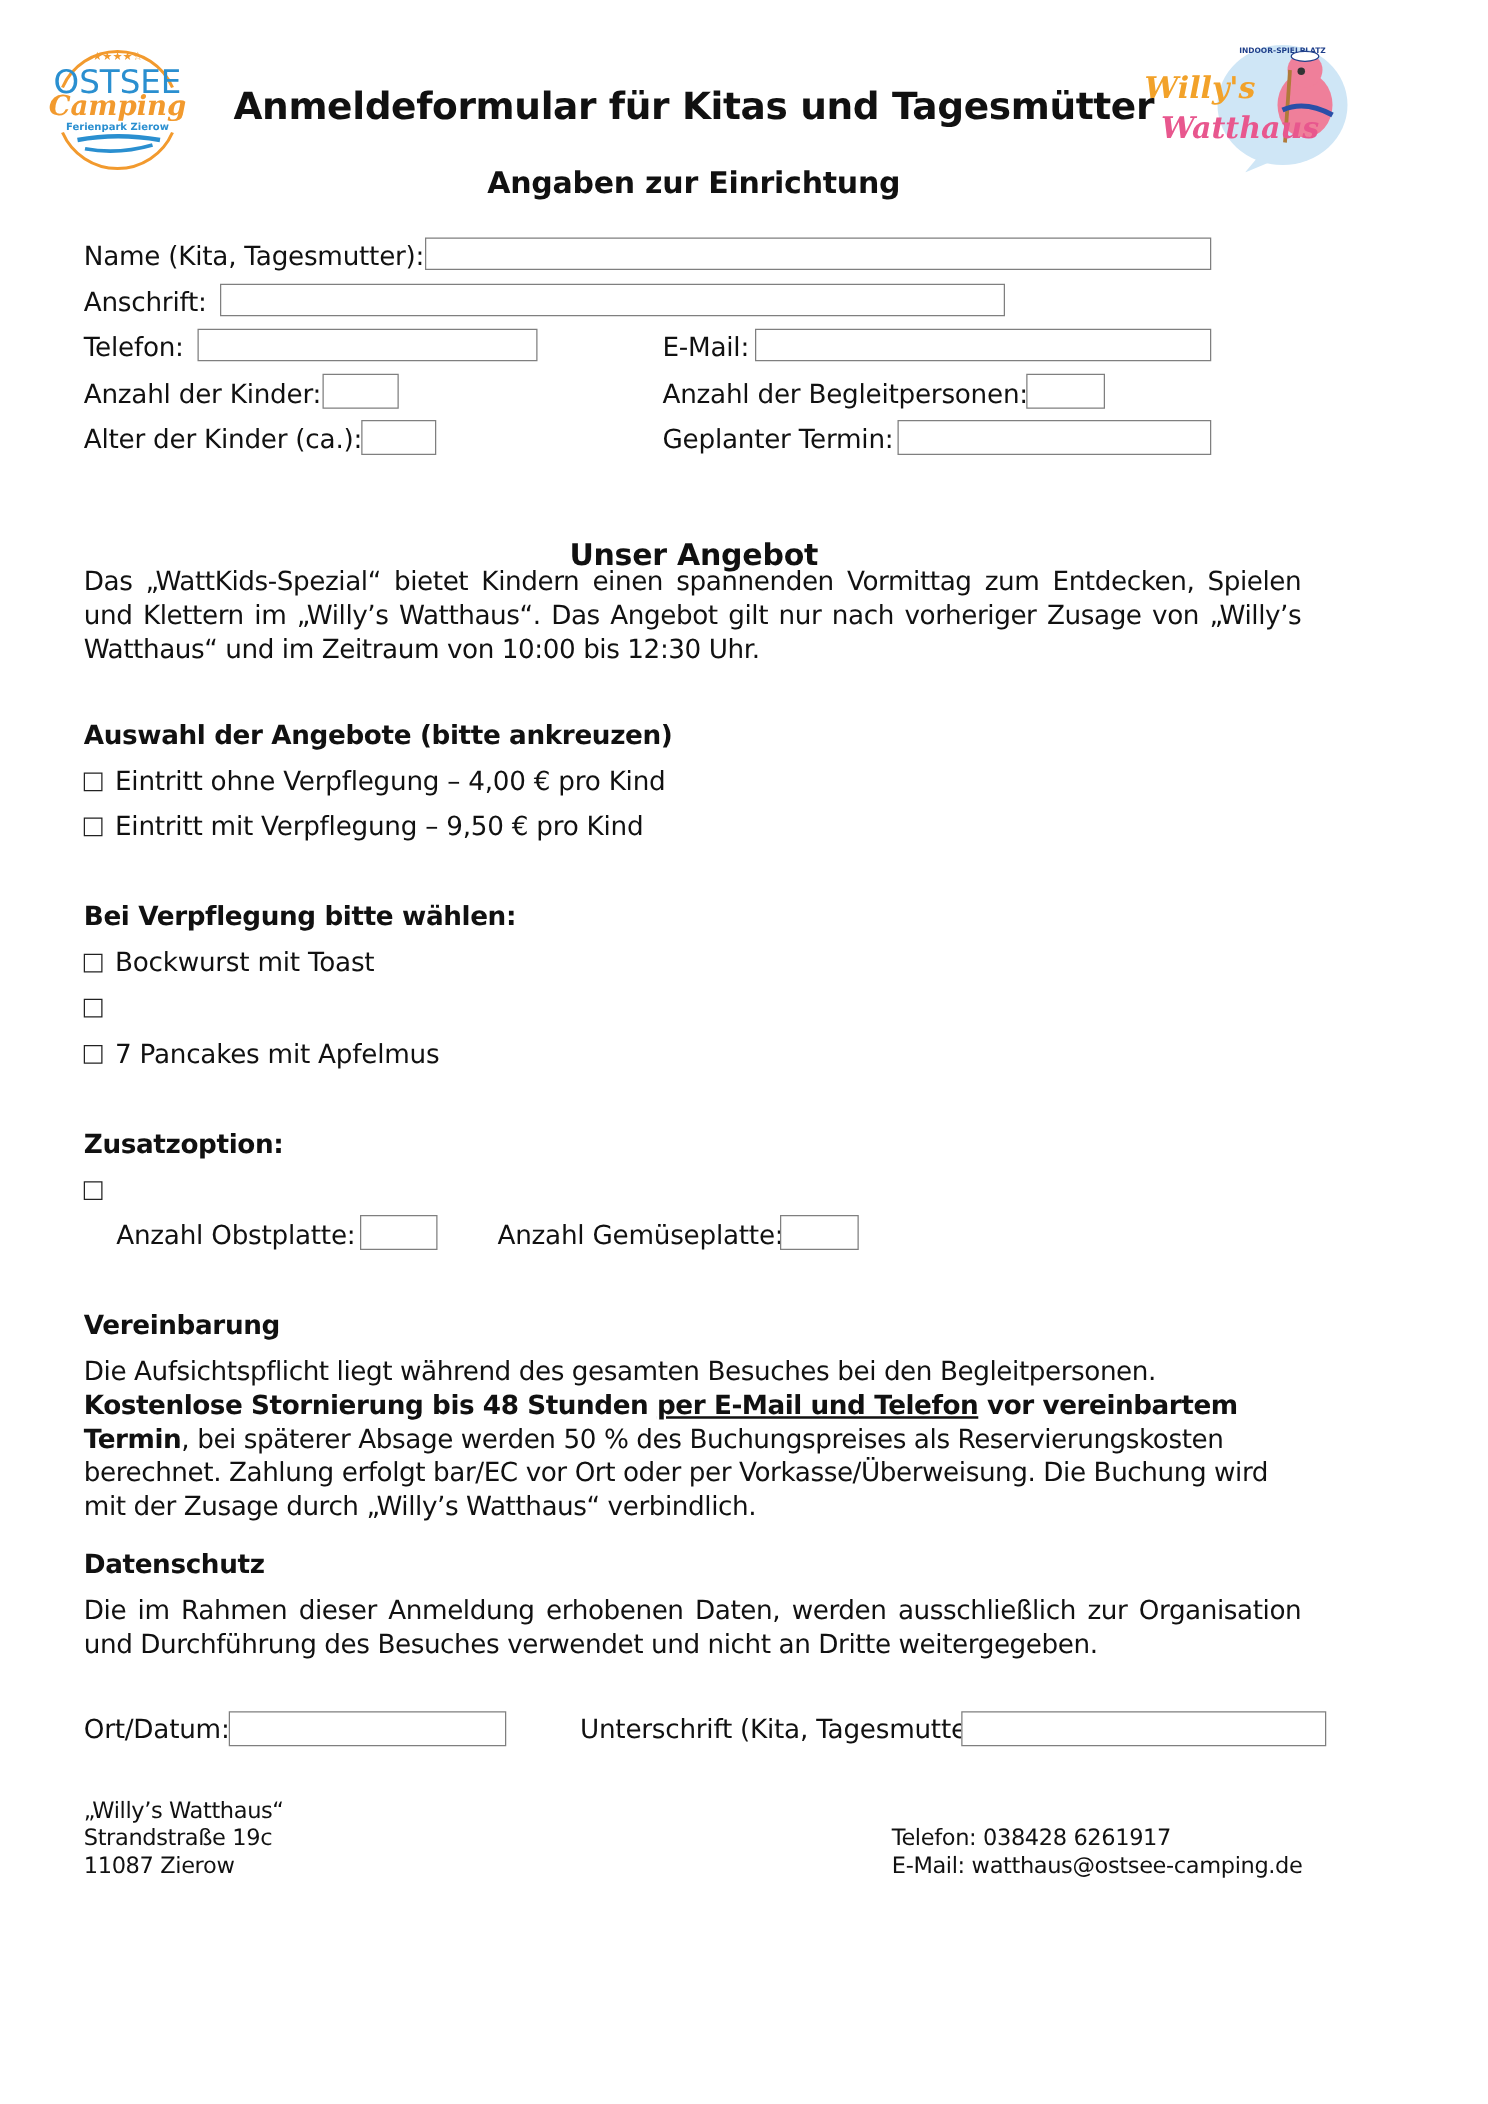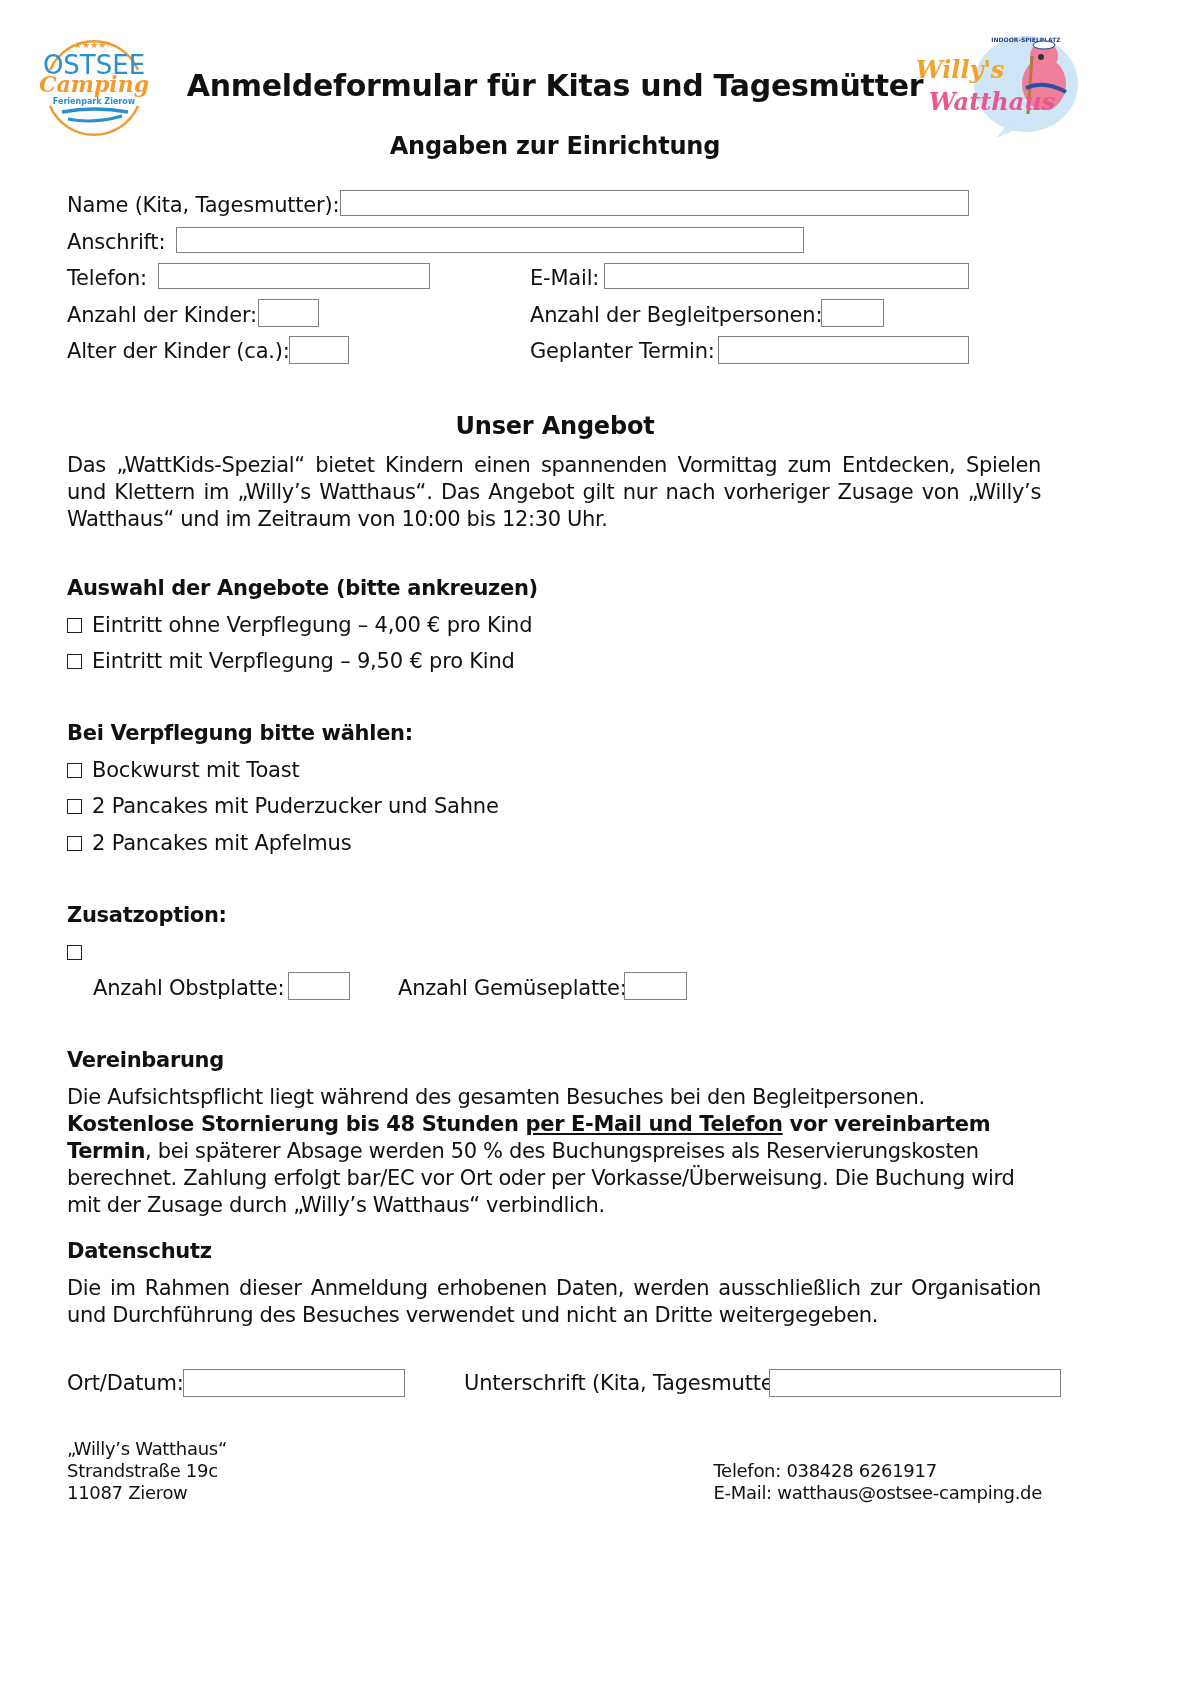--- a/index.html
+++ b/index.html
@@ -78,40 +78,40 @@
 
 <div class="abs t" style="left:530px; top:302px;">Anzahl der Begleitpersonen:</div>
 <div class="field" style="left:821px; top:299px; width:63px; height:28px;"><input value="" style=""></div>
 
 <div class="abs t" style="left:67px; top:338px;">Alter der Kinder (ca.):</div>
 <div class="field" style="left:289px; top:336px; width:60px; height:28px;"><input value="" style=""></div>
 
 <div class="abs t" style="left:530px; top:338px;">Geplanter Termin:</div>
 <div class="field" style="left:718px; top:336px; width:251px; height:28px;"><input value="" style=""></div>
 
-<div class="abs h-sub" style="left:0; width:1110px; text-align:center; top:412px;">Unser Angebot</div>
+<div class="abs h-sub" style="left:0; width:1110px; text-align:center; top:430px;">Unser Angebot</div>
 <div class="abs para" style="left:67px; top:452px; width:974px;">Das „WattKids-Spezial“ bietet Kindern einen spannenden Vormittag zum Entdecken, Spielen und Klettern im „Willy’s Watthaus“. Das Angebot gilt nur nach vorheriger Zusage von „Willy’s Watthaus“ und im Zeitraum von 10:00 bis 12:30 Uhr.</div>
 
 <div class="abs h-sec" style="left:67px; top:576px;">Auswahl der Angebote (bitte ankreuzen)</div>
 <div class="abs t" style="left:67px; top:612px;">
   <span class="cb"></span><span>Eintritt ohne Verpflegung – 4,00 € pro Kind</span>
 </div>
 <div class="abs t" style="left:67px; top:648px;">
   <span class="cb"></span><span>Eintritt mit Verpflegung – 9,50 € pro Kind</span>
 </div>
 
 <div class="abs h-sec" style="left:67px; top:721px;">Bei Verpflegung bitte wählen:</div>
 <div class="abs t" style="left:67px; top:757px;">
   <span class="cb"></span><span>Bockwurst mit Toast</span>
 </div>
 <div class="abs t" style="left:67px; top:793px;">
-  <span class="cb"></span><span>2 Pancakes mit Puderzucker und Sahne</span>
+  <span class="cb"></span>
 </div>
 <div class="abs t" style="left:67px; top:830px;">
-  <span class="cb"></span><span>2 Pancakes mit Apfelmus</span>
+  <span class="cb"></span><span>7 Pancakes mit Apfelmus</span>
 </div>
 
 <div class="abs h-sec" style="left:67px; top:903px;text-align:right;">Zusatzoption:</div>
 <div class="abs t" style="left:67px; top:939px;">
   <span class="cb"></span>
 </div>
 <div class="abs t" style="left:93px; top:975px;">Anzahl Obstplatte:</div>
 <div class="field" style="left:288px; top:972px; width:62px; height:28px;"><input value="" style=""></div>
 <div class="abs t" style="left:398px; top:975px;">Anzahl Gemüseplatte:</div>
 <div class="field" style="left:624px; top:972px; width:63px; height:28px;"><input value="" style=""></div>

